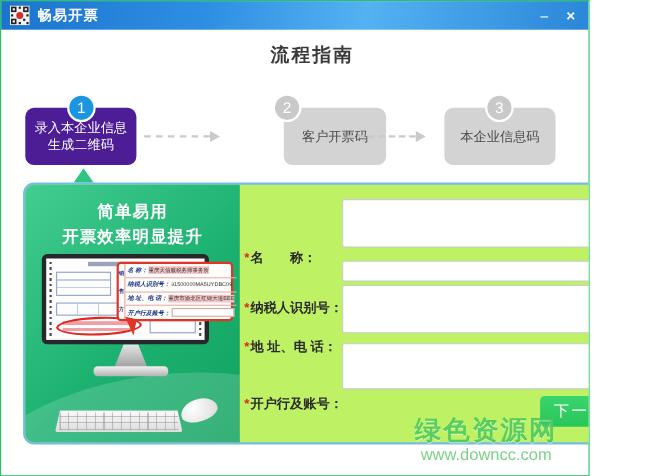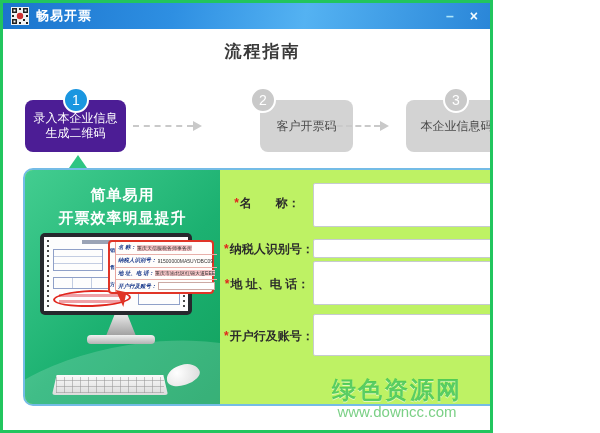--- a/index.html
+++ b/index.html
@@ -1,17 +1,17 @@
 <!DOCTYPE html>
 <html><head>
 <meta charset="utf-8">
 <style>
   * { margin:0; padding:0; box-sizing:border-box; }
   html,body { width:600px; height:433px; background:#fff; font-family:"Liberation Sans","DejaVu Sans",sans-serif; }
-  .window { position:relative; width:493px; height:433px; background:#fff; border:3px solid #22c55e; overflow:hidden; }
+  .window { position:relative; width:536px; height:433px; background:#fff; border:1px solid #22c55e; overflow:hidden; }
 
   
   .titlebar { position:absolute; left:0; top:0; width:100%; height:26px;
     background:linear-gradient(100deg,#1b74cd 0%,#2e8fe2 35%,#54b2f2 62%,#2a86d8 100%);
     display:flex; align-items:center; padding:0 8px; }
   .qr { width:18px; height:18px; margin-right:7px; flex:0 0 auto; }
   .win-title { color:#fff; font-size:13px; font-weight:bold; letter-spacing:1px; }
   .win-btns { margin-left:auto; display:flex; gap:16px; margin-right:4px; }
   .btn-min { color:#aee6f9; font-size:14px; font-weight:bold; line-height:20px; cursor:pointer; }
   .btn-close { color:#f2fbff; font-size:14px; font-weight:bold; line-height:20px; cursor:pointer; }
@@ -94,22 +94,22 @@
     background:linear-gradient(180deg,#fafafa,#dcdcdc); clip-path:polygon(4% 0,96% 0,100% 100%,0 100%); z-index:2; }
   .keyboard::after { content:''; position:absolute; inset:2px 4px;
     background-image:repeating-linear-gradient(90deg,rgba(150,150,150,.55) 0 1px,transparent 1px 8px),
                      repeating-linear-gradient(0deg,rgba(150,150,150,.55) 0 1px,transparent 1px 6px); }
   .mouse { position:absolute; left:141px; top:195px; width:34px; height:20px;
     border-radius:50% 50% 50% 50% / 60% 60% 45% 45%; transform:rotate(-18deg);
     background:radial-gradient(circle at 35% 30%,#ffffff,#d8d8d8); z-index:2; }
 
   
   .form-panel { position:relative; flex:1; }
-  .flabel { position:absolute; left:4px; width:86px; text-align:center;
-    font-size:12px; font-weight:bold; color:#2b2b2b; white-space:nowrap; }
+  .flabel { position:absolute; left:4px; width:86px; text-align:left;
+    font-size:12px; font-weight:bold; color:#2b2b2b; white-space:nowrap;margin-top:33px; }
   .req { color:#e0251c; margin-right:1px; }
   .fl1 { top:25px; } .fl2 { top:71px; } .fl3 { top:106px; } .fl4 { top:158px; }
   .fbox { position:absolute; left:93px; right:8px; border:1px solid #c6cbd0; border-radius:2px;
     background:#fff; resize:none; font:12px "Liberation Sans","DejaVu Sans",sans-serif; padding:2px 4px; outline:none; }
   .fb1 { top:13px; height:44px; } .fb2 { top:69px; height:19px; }
   .fb3 { top:91px; height:44px; } .fb4 { top:144px; height:42px; }
   .next-btn { position:absolute; left:273px; top:192px; width:73px; height:28px; border:none;
     border-radius:4px; background:linear-gradient(180deg,#3ad56c,#28c55b); color:#fff;
     font-size:14px; letter-spacing:2px; cursor:pointer; font-family:inherit; }
 

